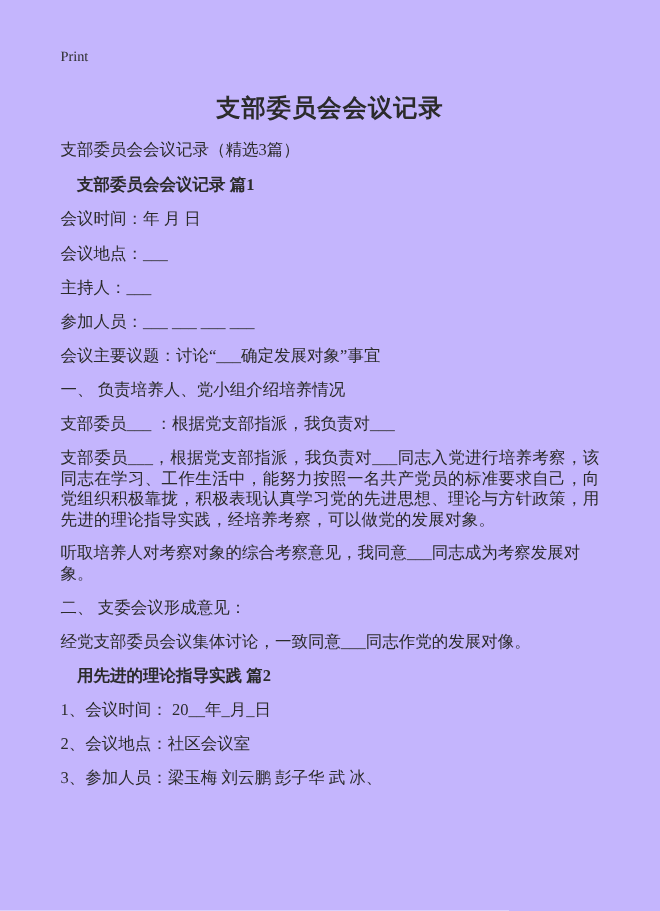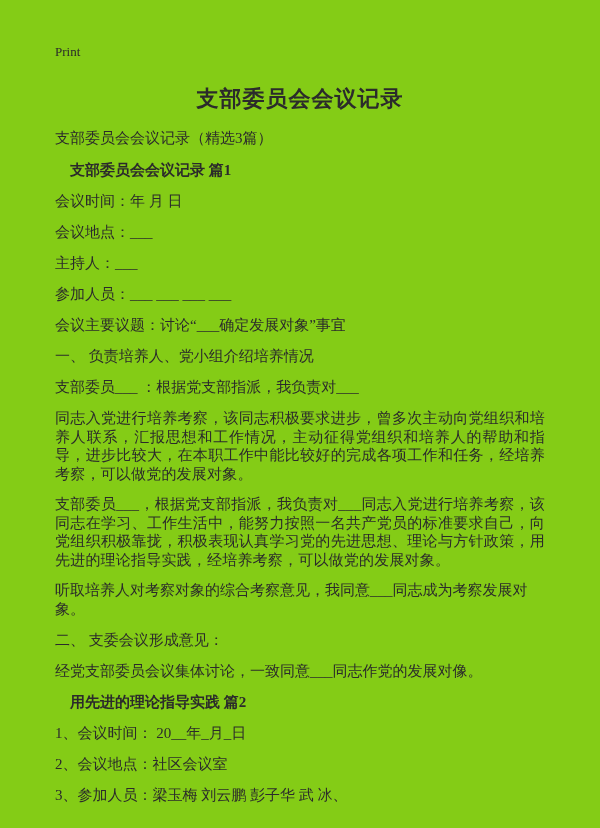--- a/index.html
+++ b/index.html
@@ -4,21 +4,21 @@
 <style>
   html, body {
     margin: 0;
     padding: 0;
     background: #ffffff;
   }
   .page {
     position: relative;
     width: 600px;
     height: 828px;
-    background: #84cc16;
+    background: #c4b5fd;
     overflow: hidden;
     font-family: "Liberation Serif", "DejaVu Serif", serif;
     color: #2b2b2b;
     box-sizing: border-box;
   }
   .content {
     padding: 42px 55px 0 55px;
   }
   .print-link {
     font-size: 13px;
@@ -71,21 +71,20 @@
     
     <div class="block heading">支部委员会会议记录 篇1</div>
 
     <div class="block">会议时间：年 月 日</div>
     <div class="block">会议地点：___</div>
     <div class="block">主持人：___</div>
     <div class="block">参加人员：___ ___ ___ ___</div>
     <div class="block">会议主要议题：讨论“___确定发展对象”事宜</div>
     <div class="block">一、 负责培养人、党小组介绍培养情况</div>
     <div class="block">支部委员___ ：根据党支部指派，我负责对___</div>
-    <div class="block para">同志入党进行培养考察，该同志积极要求进步，曾多次主动向党组织和培养人联系，汇报思想和工作情况，主动征得党组织和培养人的帮助和指导，进步比较大，在本职工作中能比较好的完成各项工作和任务，经培养考察，可以做党的发展对象。</div>
     <div class="block para">支部委员___，根据党支部指派，我负责对___同志入党进行培养考察，该同志在学习、工作生活中，能努力按照一名共产党员的标准要求自己，向党组织积极靠拢，积极表现认真学习党的先进思想、理论与方针政策，用先进的理论指导实践，经培养考察，可以做党的发展对象。</div>
     <div class="block">听取培养人对考察对象的综合考察意见，我同意___同志成为考察发展对象。</div>
     <div class="block">二、 支委会议形成意见：</div>
     <div class="block">经党支部委员会议集体讨论，一致同意___同志作党的发展对像。</div>
 
     
     <div class="block heading">用先进的理论指导实践 篇2</div>
 
     <div class="block">1、会议时间： 20__年_月_日</div>
     <div class="block">2、会议地点：社区会议室</div>

